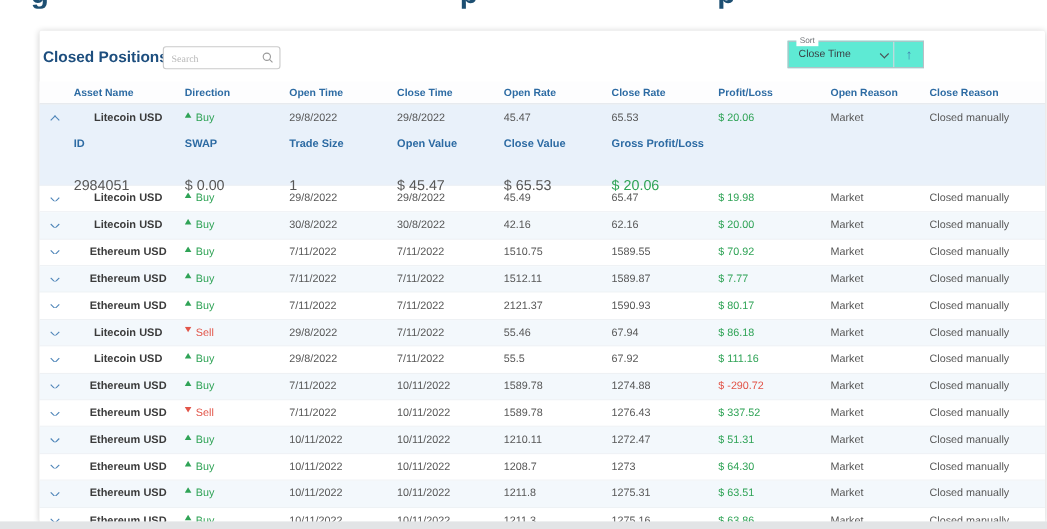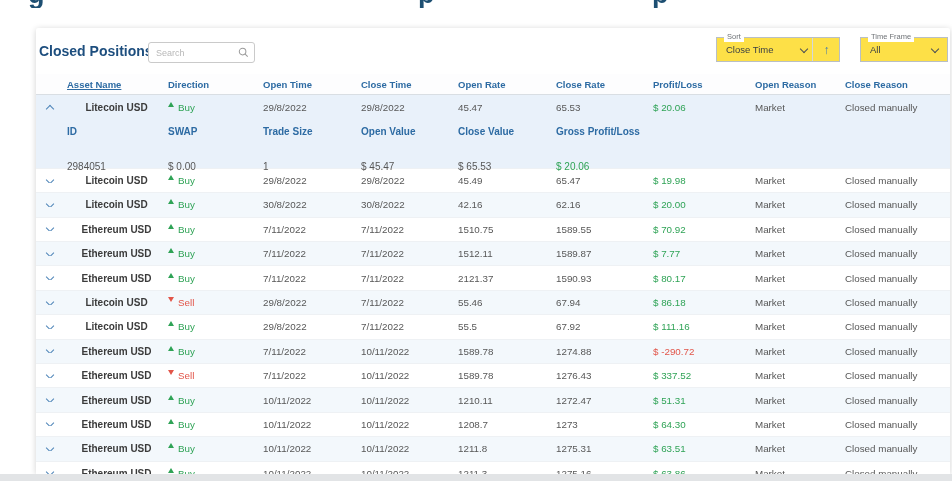--- a/index.html
+++ b/index.html
@@ -11,45 +11,45 @@
   .frags span { position:absolute; top:-21px; font-size:27px; font-weight:bold; color:#1d4f72; }
 
   .card { position:absolute; left:36px; top:28px; width:914px; height:446px;
     background:#fff; box-shadow:0 1px 6px rgba(0,0,0,.18); border-radius:2px; }
 
   .panel-title { position:absolute; left:3px; top:15px; font-size:14px; font-weight:bold; color:#1d4e7e; }
 
   .search-box { position:absolute; left:112px; top:14px; width:107px; height:21px;
     border:1px solid #cacaca; border-radius:3px; background:#fff; display:flex; align-items:center; }
   .search-box input { flex:1; border:none; outline:none; font-size:9px; color:#555; padding:0 4px 0 7px;
-    font-family:Liberation Sans, sans-serif; min-width:0; background:transparent; }
+    font-family:Liberation Serif, serif; min-width:0; background:transparent; }
   .search-box input::placeholder { color:#b8b8b8; }
   .search-box svg { margin-right:5px; flex:0 0 auto; }
 
-  .fieldset { position:absolute; top:9px; height:25px; border:1px solid #b9bfc5; border-radius:0; background:#fde047; }
+  .fieldset { position:absolute; top:9px; height:25px; border:1px solid #b9bfc5; border-radius:0; background:#5eead4; }
   .fieldset .legend { position:absolute; top:-6px; left:7px; font-size:7.5px; color:#6f7377;
     background:#fff; padding:0 3px; line-height:10px; }
   .fieldset .value { position:absolute; left:9px; top:6px; font-size:9.5px; color:#3a3f44; }
   .chev-down { position:absolute; width:6px; height:6px; border-left:1.4px solid #4b5055;
     border-bottom:1.4px solid #4b5055; transform:rotate(-45deg); }
   .sort-group { left:680px; width:124px; }
   .sort-group .chev-down { left:84px; top:8px; }
   .sort-divider { position:absolute; left:95px; top:0; width:1px; height:23px; background:#d4d8dc; }
   .sort-asc-btn { position:absolute; left:96px; top:0; width:27px; height:23px; border:none; background:transparent;
     color:#4178ad; font-size:12px; cursor:pointer; }
   .tf-group { left:824px; width:88px; }
   .tf-group .chev-down { right:9px; top:8px; }
 
   .thead, .trow, .detail-row { display:grid;
     grid-template-columns:26px 104px 95px 98px 97px 98px 97px 102px 90px 1fr;
     align-items:center; }
   .thead { position:absolute; left:0; top:46px; width:100%; height:21px;
     border-bottom:1px solid #d9dee3; background:#fdfdfe; }
   .thead span { font-size:9.5px; font-weight:bold; color:#2d6ba3; padding-left:2px; }
-  .thead span:nth-child(2) { padding-left:5px;text-decoration:underline; }
+  .thead span:nth-child(2) { padding-left:5px; }
 
   .tbody { position:absolute; left:0; top:67px; width:100%; }
   .rowgroup { border-bottom:1px solid #eef1f4; background:#fff; }
   .rowgroup.light { background:#f3f8fc; }
   .rowgroup.expanded { background:#e9f1fa; }
   .trow { height:23.4px; cursor:pointer; }
   .rowgroup.expanded .trow { height:24.3px; }
 
   .cell { font-size:9.8px; color:#575757; padding-left:2px; white-space:nowrap; overflow:hidden; }
   .cell.asset { font-weight:bold; color:#3b3b3b; padding-left:5px; font-size:10px;text-align:center; }
@@ -63,21 +63,21 @@
   .buy .tri { border-left:3.5px solid transparent; border-right:3.5px solid transparent; border-bottom:5px solid #2fa356; }
   .sell .tri { border-left:3.5px solid transparent; border-right:3.5px solid transparent; border-top:5px solid #e25549; }
   .buy .dir-label { color:#2fa356; }
   .sell .dir-label { color:#e25549; }
   .cell.profit { color:#2fa356; }
   .rowgroup.loss .cell.profit { color:#e25549; }
 
   .detail-row { height:24.3px; }
   .detail-row .dlabel { font-size:10px; font-weight:bold; color:#2d6ba3; padding-left:2px; }
   .detail-row .dlabel.first { padding-left:5px; }
-  .detail-row .dval { font-size:10px; color:#575757; padding-left:2px;margin-top:17px; }
+  .detail-row .dval { font-size:13px; color:#575757; padding-left:2px;margin-top:17px; }
   .detail-row .dval.first { padding-left:5px; }
   .detail-row .dval.green { color:#2fa356; }
 
   .bottom-strip { position:absolute; left:0; top:474px; width:952px; height:7px; background:#e2e4e6; }
 </style>
 </head>
 <body>
 
 <div class="frags">
   <span style="left:28px">g</span>
@@ -98,25 +98,20 @@
   </div>
 
   <div class="fieldset sort-group">
     <span class="legend">Sort</span>
     <span class="value">Close Time</span>
     <span class="chev-down"></span>
     <span class="sort-divider"></span>
     <button class="sort-asc-btn">↑</button>
   </div>
 
-  <div class="fieldset tf-group">
-    <span class="legend">Time Frame</span>
-    <span class="value">All</span>
-    <span class="chev-down"></span>
-  </div>
 
   <div class="thead">
     <span></span>
     <span>Asset Name</span>
     <span>Direction</span>
     <span>Open Time</span>
     <span>Close Time</span>
     <span>Open Rate</span>
     <span>Close Rate</span>
     <span>Profit/Loss</span>

